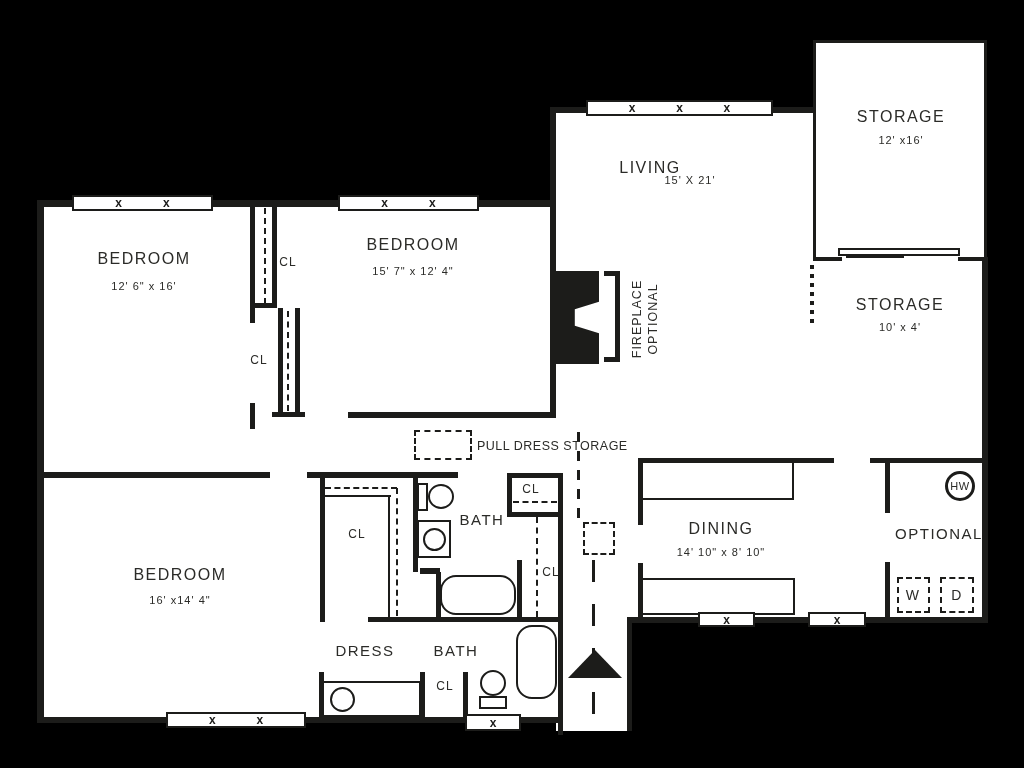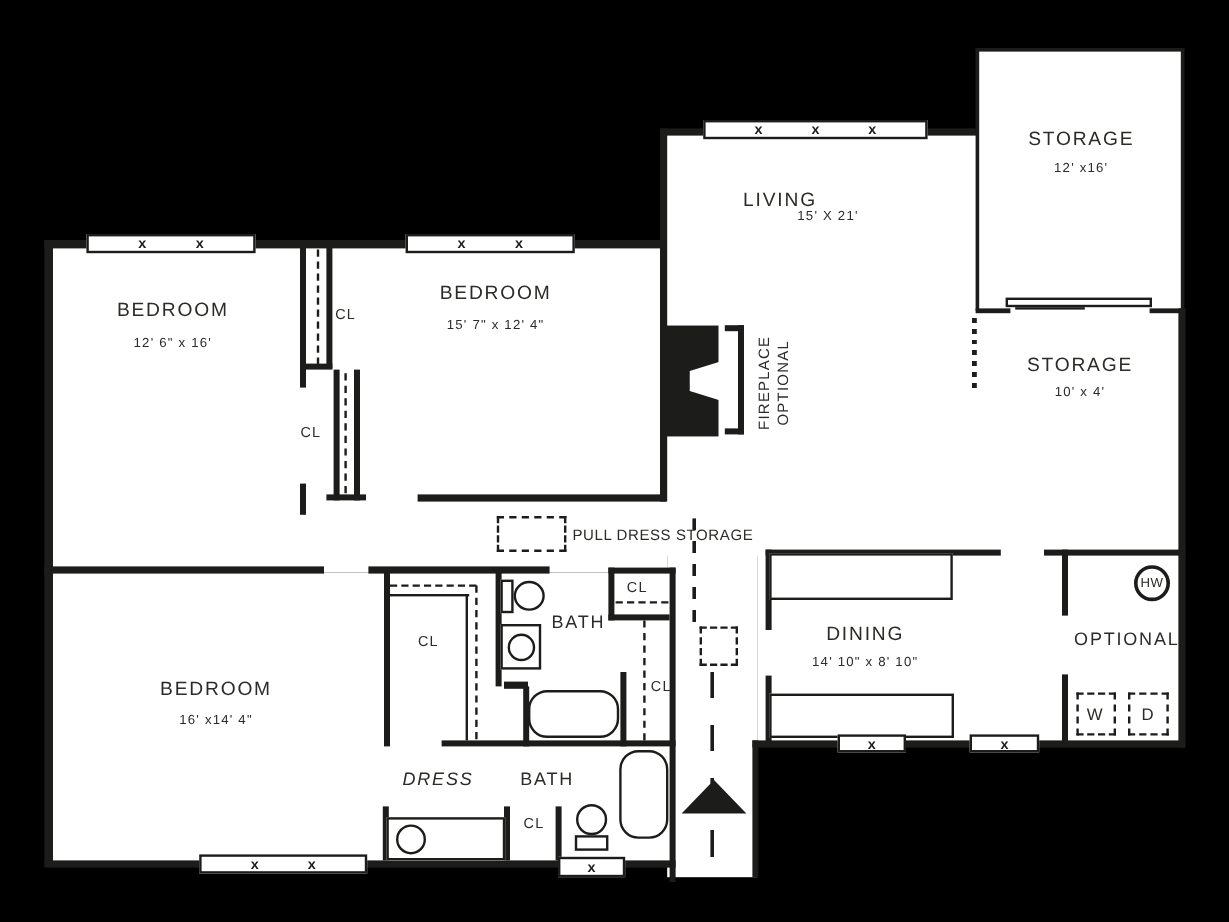--- a/index.html
+++ b/index.html
@@ -181,21 +181,21 @@
   <div class="lbl dims" style="left:901px;top:140px;">12' x16'</div>
   <div class="lbl" style="left:900px;top:305px;">STORAGE</div>
   <div class="lbl dims" style="left:900px;top:327px;">10' x 4'</div>
   <div class="lbl" style="left:180px;top:575px;">BEDROOM</div>
   <div class="lbl dims" style="left:180px;top:600px;">16' x14' 4"</div>
   <div class="lbl" style="left:721px;top:529px;">DINING</div>
   <div class="lbl dims" style="left:721px;top:552px;">14' 10" x 8' 10"</div>
   <div class="lbl small" style="left:939px;top:533px;">OPTIONAL</div>
   <div class="lbl small" style="left:482px;top:519px;">BATH</div>
   <div class="lbl small" style="left:456px;top:650px;">BATH</div>
-  <div class="lbl small" style="left:365px;top:650px;font-style:italic;">DRESS</div>
+  <div class="lbl small" style="left:365px;top:650px;">DRESS</div>
 
   <div class="lbl cl" style="left:288px;top:262px;">CL</div>
   <div class="lbl cl" style="left:259px;top:360px;">CL</div>
   <div class="lbl cl" style="left:357px;top:534px;">CL</div>
   <div class="lbl cl" style="left:531px;top:489px;">CL</div>
   <div class="lbl cl" style="left:551px;top:572px;">CL</div>
   <div class="lbl cl" style="left:445px;top:686px;">CL</div>
 
   <div class="lbl tiny" style="left:477px;top:446px;transform:translate(0,-50%);">PULL DRESS STORAGE</div>
   <div class="lbl wd" style="left:913px;top:595px;">W</div>

